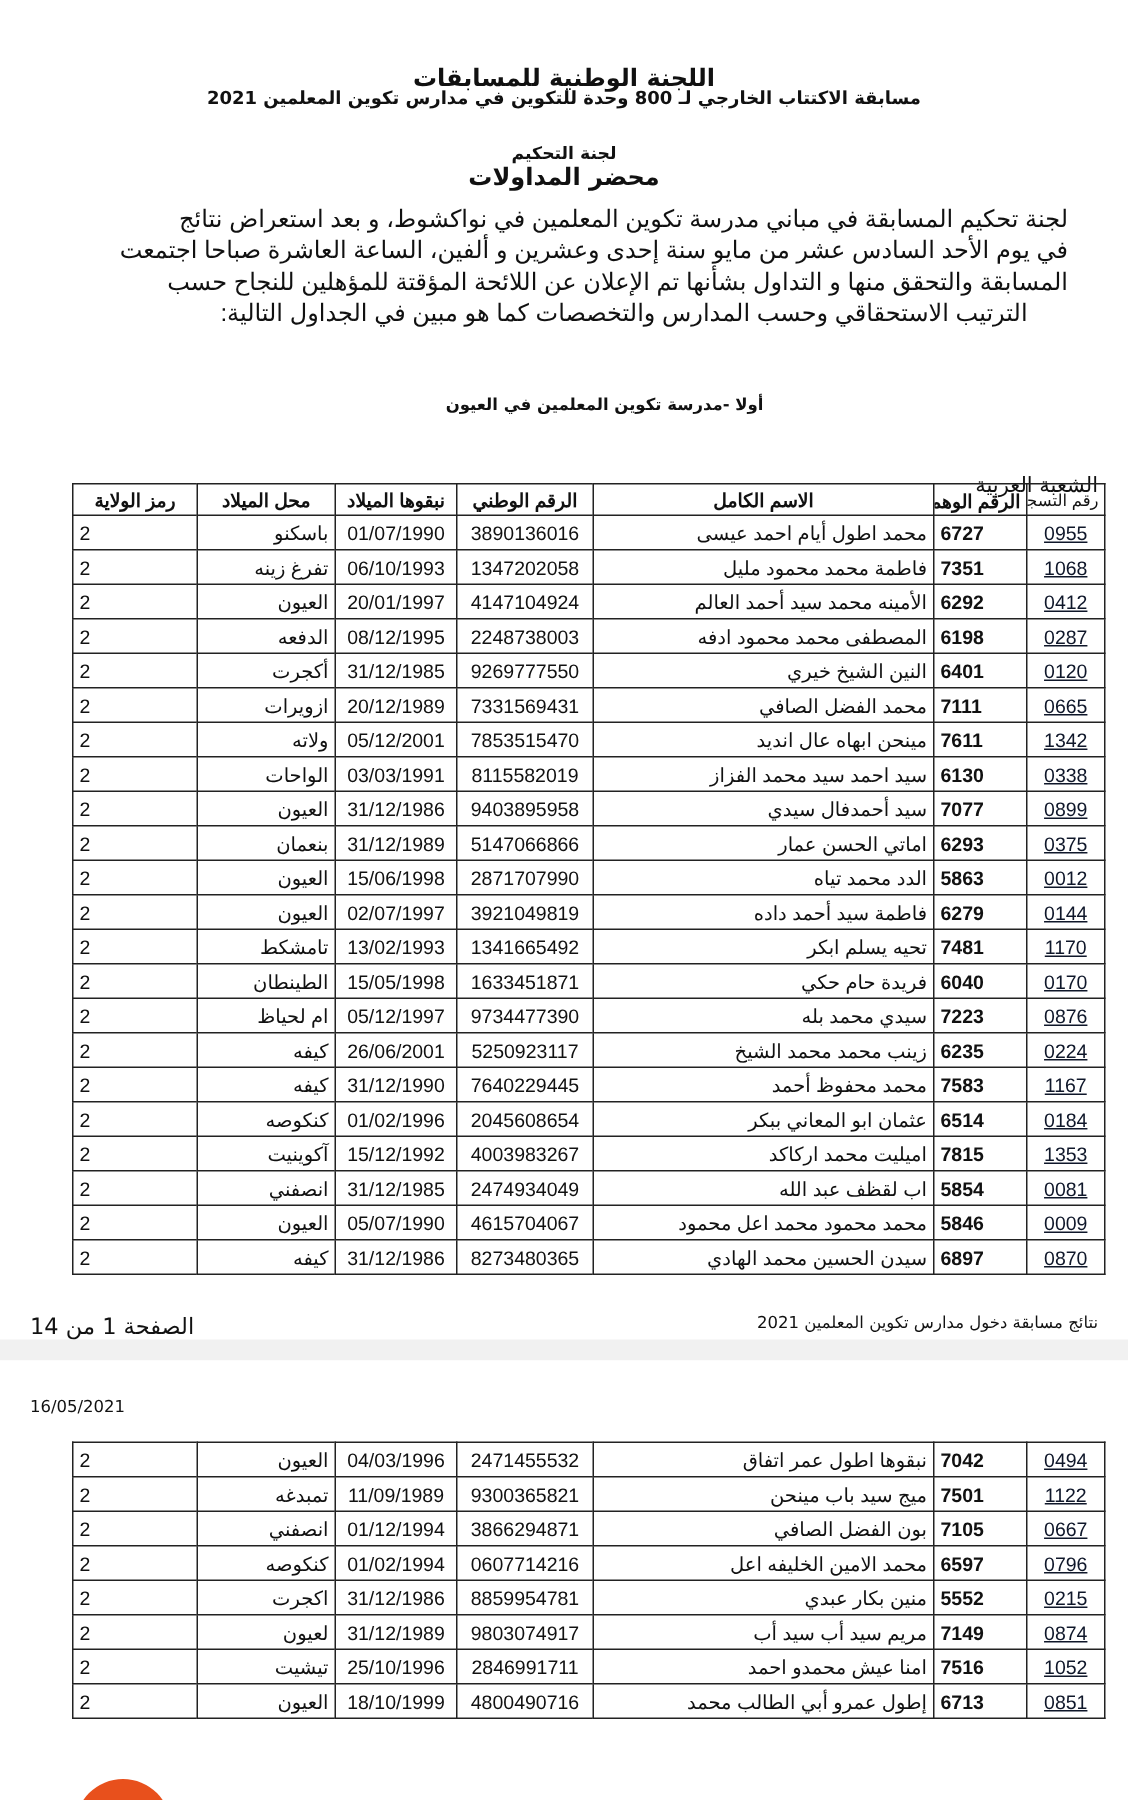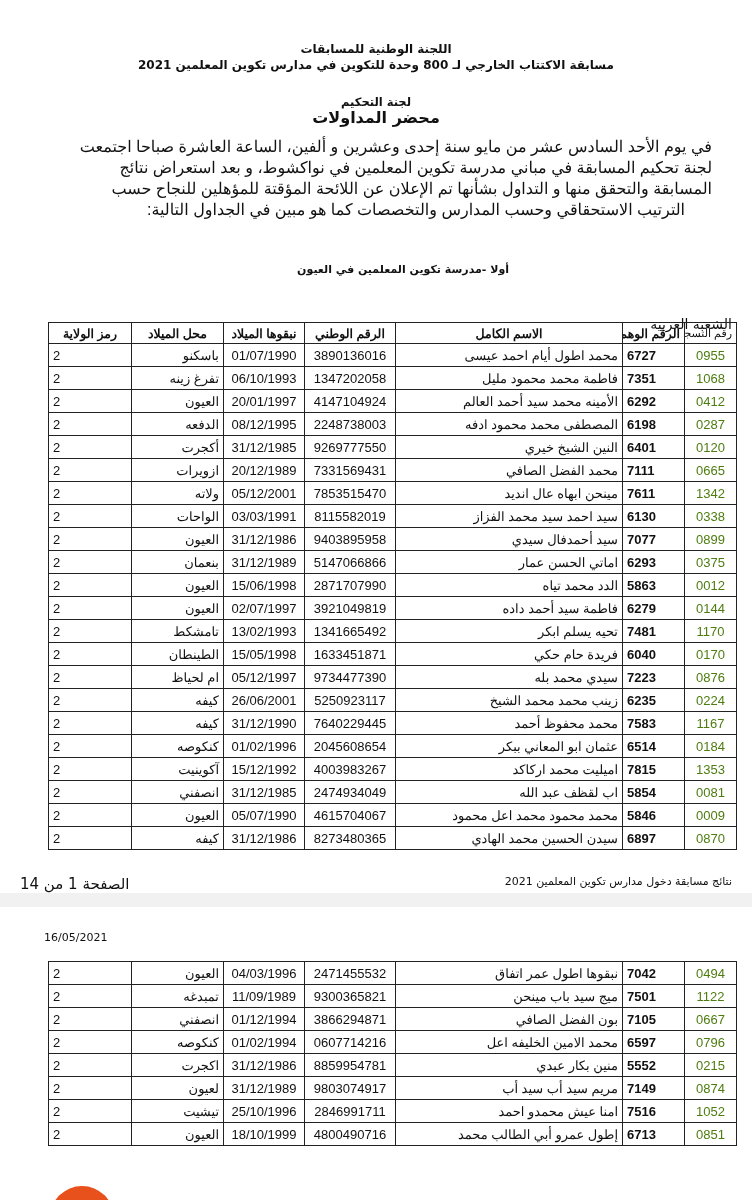--- a/index.html
+++ b/index.html
@@ -4,64 +4,64 @@
 <style>
   html, body { margin:0; padding:0; background:#ffffff; }
   body { width:752px; height:1200px; position:relative; overflow:hidden;
          font-family:"DejaVu Sans", "Liberation Sans", sans-serif; color:#111; }
   .page { position:absolute; left:0; width:752px; background:#fff; }
   .page1 { top:0; height:893px; }
   .gap { position:absolute; left:0; top:893px; width:752px; height:14px; background:#f1f1f1; }
   .page2 { top:907px; height:293px; }
 
   .hdr { position:absolute; left:0; width:752px; text-align:center; direction:rtl; font-weight:bold; }
-  .h1 { top:42px; font-size:12px; }
+  .h1 { top:42px; font-size:16px; }
   .h2 { top:58px; font-size:12px; }
   .h3 { top:95px; font-size:11.5px; }
   .h4 { top:108px; font-size:16px; letter-spacing:0.5px; }
 
   .intro { position:absolute; top:136px; left:120px; width:592px; direction:rtl; text-align:center;
            font-family:"Liberation Sans", sans-serif; font-size:16px; line-height:21px; }
   .intro span { display:block; white-space:nowrap; }
 
   .section-title { position:absolute; top:263px; right:243px; direction:rtl; font-weight:bold; font-size:11px; }
   .branch-title { position:absolute; top:316px; right:20px; direction:rtl; font-size:14px; }
 
   table.res { position:absolute; left:48px; width:688px; border-collapse:collapse; direction:rtl;
               font-family:"Liberation Sans", sans-serif; table-layout:fixed; }
   table.res td, table.res th { border:1px solid #222; height:22px; padding:0 4px; font-size:13px; white-space:nowrap; overflow:hidden; }
   table.res th { font-weight:bold; font-size:12.5px; text-align:center; height:20px; }
   table.res th.small { font-size:11px; font-weight:normal; }
   .t1 { top:322px; }
   .t2 { top:961px; }
-  td.reg { text-align:center; font-size:12px; color:#4d7c0f; }
+  td.reg { text-align:center; font-size:12px; color:#0f172a;text-decoration:underline; }
   td.anon { text-align:left; font-weight:bold; font-size:17px; padding-left:6px; }
   td.name { text-align:right; font-size:12px; }
   td.nid, td.dob { text-align:center; font-size:13px; }
   td.pob { text-align:right; font-size:11.5px; }
   td.code { text-align:left; font-size:13px; padding-left:4px; }
 
   .footer-left { position:absolute; top:875px; left:20px; direction:rtl; font-size:15px; }
   .footer-right { position:absolute; top:875px; right:20px; direction:rtl; font-size:11px;margin-left:32px; }
-  .date { position:absolute; top:931px; left:20px; font-size:11px;margin-left:24px; }
+  .date { position:absolute; top:931px; left:20px; font-size:11px; }
 
   .orange { position:absolute; left:50px; top:1186px; width:64px; height:64px; border-radius:50%; background:#e8501c; }
 </style>
 </head>
 <body>
 
 <div class="page page1">
   <div class="hdr h1">اللجنة الوطنية للمسابقات</div>
   <div class="hdr h2">مسابقة الاكتتاب الخارجي لـ 800 وحدة للتكوين في مدارس تكوين المعلمين 2021</div>
   <div class="hdr h3">لجنة التحكيم</div>
   <div class="hdr h4">محضر المداولات</div>
 
   <div class="intro">
+    <span>لجنة تحكيم  المسابقة في مباني مدرسة تكوين المعلمين في نواكشوط، و بعد استعراض نتائج</span>
     <span>في يوم الأحد السادس عشر من مايو سنة إحدى وعشرين و ألفين، الساعة العاشرة صباحا اجتمعت</span>
-    <span>لجنة تحكيم  المسابقة في مباني مدرسة تكوين المعلمين في نواكشوط، و بعد استعراض نتائج</span>
     <span>المسابقة والتحقق منها و التداول بشأنها تم الإعلان عن اللائحة المؤقتة للمؤهلين للنجاح  حسب</span>
     <span>الترتيب الاستحقاقي وحسب المدارس والتخصصات كما هو مبين في الجداول التالية:</span>
   </div>
 
   <div class="section-title">أولا -مدرسة تكوين المعلمين في العيون</div>
   <div class="branch-title">الشعبة العربية</div>
 
   <table class="res t1">
     <colgroup>
       <col style="width:52px">

